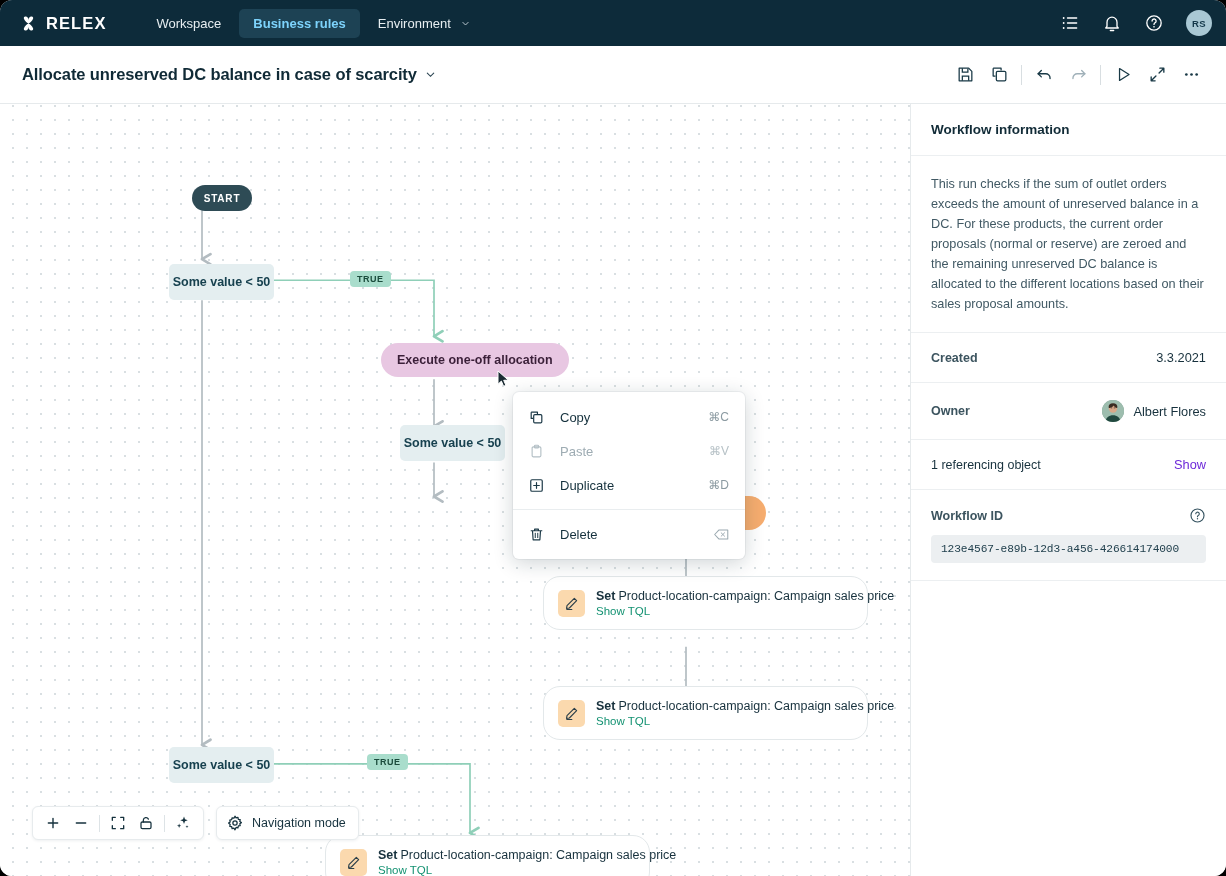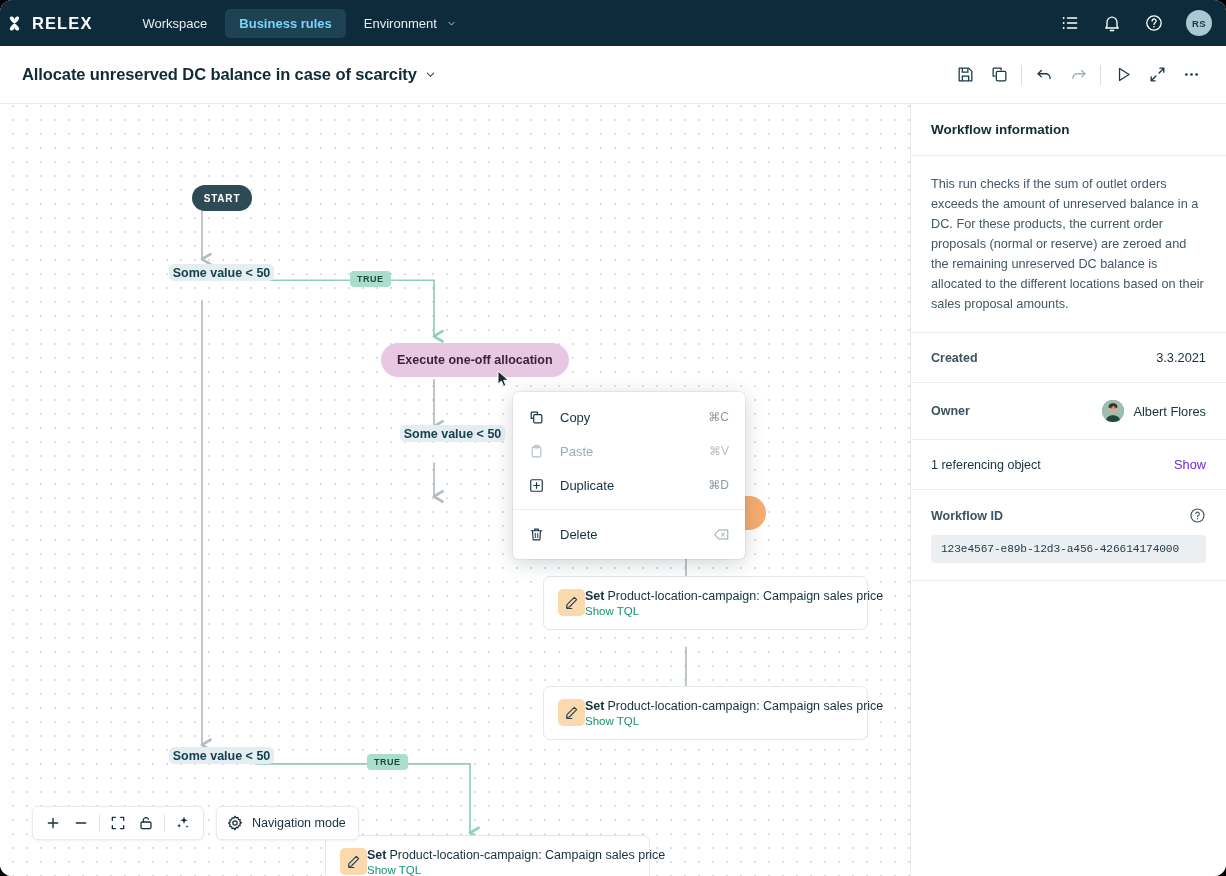--- a/index.html
+++ b/index.html
@@ -15,21 +15,21 @@
     border-radius: 12px;
     overflow: hidden;
     display: flex; flex-direction: column;
   }
 
   
   .topnav {
     height: 46px; flex: 0 0 46px;
     background: #0d2b3a;
     display: flex; align-items: center;
-    padding: 0 14px 0 4px;
+    padding: 0 14px 0 18px;
     color: #fff;
   }
   .logo { display: flex; align-items: center; gap: 7px; margin-right: 36px; }
   .logo-mark { width: 21px; height: 21px; }
   .logo-text {
     font-size: 16.5px; font-weight: 700; letter-spacing: 1.1px; color: #fff;
   }
   .nav-items { display: flex; align-items: center; gap: 4px; }
   .nav-item {
     font-size: 13px; color: #e7eef1;
@@ -91,40 +91,40 @@
   .node-start {
     background: #2e4b55; color: #fff;
     font-size: 10px; font-weight: 700; letter-spacing: .8px;
     border-radius: 18px; padding: 0 10px;
     width: 60px; height: 26px;
   }
   .node-cond {
     background: #e4eef0; color: #17414f;
     font-size: 12.5px; font-weight: 600;
     border-radius: 5px;
-    width: 105px; height: 17px;
+    width: 105px; height: 36px;
   }
   .node-action {
     background: #e8c7e2; color: #3a1f38;
     font-size: 12.5px; font-weight: 600;
     border-radius: 17px; height: 34px; padding: 0 16px;
   }
   .node-orange {
     background: #f6ad6f; border-radius: 17px; height: 34px;
   }
   .edge-label {
     position: absolute;
     background: #a9ddcc; color: #1b4c3c;
     font-size: 9px; font-weight: 700; letter-spacing: .5px;
     border-radius: 4px; padding: 3px 7px;
   }
   .card {
     position: absolute;
-    background: #fff; border: 1px solid #e3e8ea; border-radius: 7px;
-    display: flex; align-items: flex-start; 
+    background: #fff; border: 1px solid #e3e8ea; border-radius: 17px;
+    display: flex; align-items: flex-end; gap: 11px;
     padding: 12px 14px;
   }
   .card-icon {
     width: 27px; height: 27px; flex: 0 0 27px;
     background: #fbd9ae; border-radius: 5px;
     display: flex; align-items: center; justify-content: center;
     color: #2b3f49;
   }
   .card-icon svg { width: 15px; height: 15px; display: block; }
   .card-txt { display: flex; flex-direction: column; gap: 2px; }

